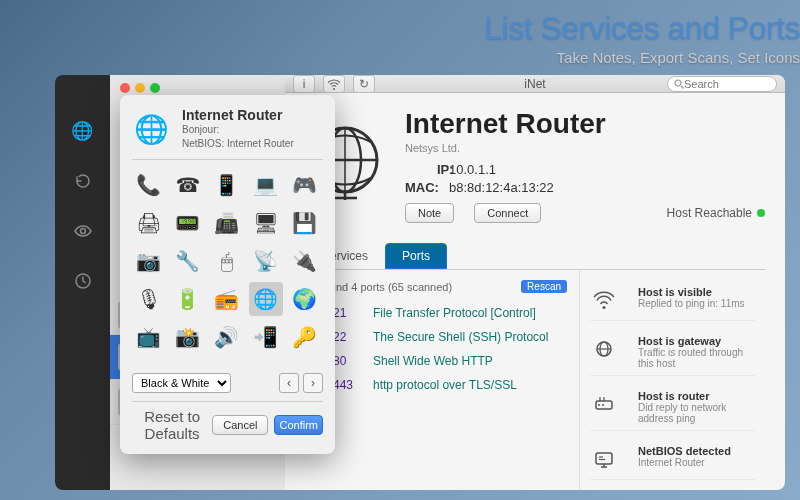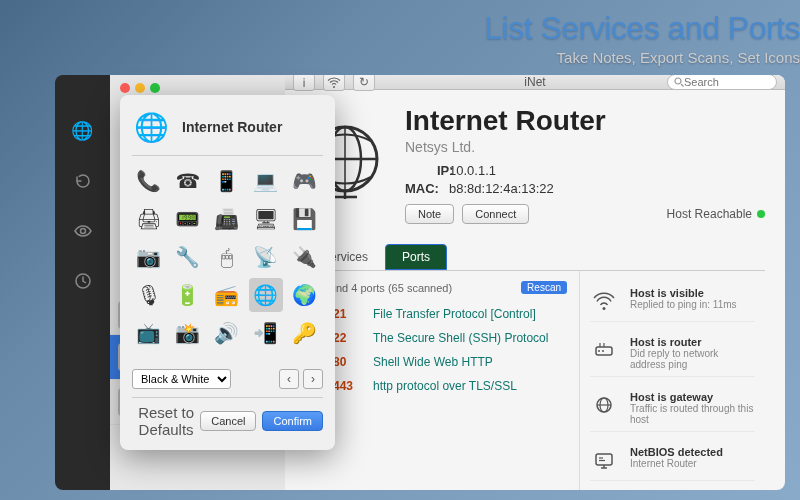--- a/index.html
+++ b/index.html
@@ -214,21 +214,21 @@
       font-size: 11px;
       padding: 3px 10px;
       border: 1px solid #aaa;
       border-radius: 4px;
       background: linear-gradient(#fff, #e8e8e8);
       cursor: pointer;
       color: #333;
     }
     .btn-confirm {
       font-size: 11px;
-      padding: 3px 10px;
+      padding: 3px 4px;
       border: 1px solid #2a6fcc;
       border-radius: 4px;
       background: linear-gradient(#5a9cf5, #3a7ce5);
       cursor: pointer;
       color: white;
     }
 
     
     .device-items {
       margin-top: 195px;
@@ -374,21 +374,21 @@
     .device-info {
       flex: 1;
     }
     .device-name {
       font-size: 28px;
       font-weight: 700;
       color: #222;
       margin-bottom: 2px;
     }
     .device-company {
-      font-size: 14px;
+      font-size: 11px;
       color: #888;
       margin-bottom: 8px;
     }
     .device-ip {
       display: flex;
       gap: 6px;
       font-size: 13px;
       color: #333;
       margin-bottom: 3px;
     }
@@ -404,21 +404,21 @@
       color: #333;
       margin-bottom: 8px;
     }
     .device-mac label {
       font-weight: 600;
       width: 38px;
     }
     .device-actions {
       display: flex;
       align-items: center;
-      gap: 8px;
+      gap: 20px;
     }
     .action-btn {
       font-size: 11px;
       padding: 3px 12px;
       border: 1px solid #aaa;
       border-radius: 4px;
       background: linear-gradient(#fff, #e8e8e8);
       cursor: pointer;
       color: #333;
     }
@@ -447,21 +447,21 @@
     .tab {
       padding: 5px 16px;
       font-size: 12px;
       color: #555;
       cursor: pointer;
       border: 1px solid transparent;
       border-radius: 4px 4px 0 0;
       background: transparent;
     }
     .tab.active {
-      background: #14532d;
+      background: #0369a1;
       color: white;
       border-color: #2a6cd5;
     }
 
     
     .ports-content {
       display: flex;
       gap: 0;
       flex: 1;
       overflow: hidden;
@@ -498,40 +498,40 @@
       gap: 10px;
     }
     .port-bullet {
       width: 6px;
       height: 6px;
       border-radius: 50%;
       background: #3a7ce5;
       flex-shrink: 0;
     }
     .port-number {
-      font-weight: 700;
+      font-weight: 400;
       min-width: 30px;
-      color: #c2410c;
+      color: #4c1d95;
     }
     .port-name {
       color: #0f766e;
     }
 
     
     .status-panel {
       width: 185px;
       padding: 10px 10px;
       display: flex;
       flex-direction: column;
       gap: 8px;
     }
     .status-item {
       display: flex;
       align-items: flex-start;
-      gap: 12px;
+      gap: 20px;
       padding: 6px 0;
       border-bottom: 1px solid #e8e8e8;
     }
     .status-icon {
       width: 28px;
       height: 28px;
       display: flex;
       align-items: center;
       justify-content: center;
       font-size: 16px;
@@ -590,20 +590,24 @@
       <div class="traffic-light tl-red"></div>
       <div class="traffic-light tl-yellow"></div>
       <div class="traffic-light tl-green"></div>
     </div>
 
     <div class="icon-picker">
       <div class="icon-picker-header">
         <div class="icon-picker-globe">🌐</div>
         <div>
           <div class="icon-picker-title">Internet Router</div>
+          <div class="icon-picker-sub">
+            <span>Bonjour:</span><br>
+            <span>NetBIOS:</span> <span>Internet Router</span>
+          </div>
         </div>
       </div>
       <div class="icon-grid">
         <div class="icon-cell">📞</div>
         <div class="icon-cell">☎</div>
         <div class="icon-cell">📱</div>
         <div class="icon-cell">💻</div>
         <div class="icon-cell">🎮</div>
         <div class="icon-cell">🖨</div>
         <div class="icon-cell">📟</div>
@@ -779,43 +783,43 @@
               </svg>
             </div>
             <div class="status-text">
               <div class="status-title">Host is visible</div>
               <div class="status-sub">Replied to ping in: 11ms</div>
             </div>
           </div>
           <div class="status-item">
             <div class="status-icon">
               <svg width="22" height="18" viewBox="0 0 22 18" fill="none">
+                <circle cx="11" cy="9" r="7" stroke="#555" stroke-width="1.5" fill="none"></circle>
+                <ellipse cx="11" cy="9" rx="4" ry="7" stroke="#555" stroke-width="1.2" fill="none"></ellipse>
+                <line x1="4" y1="9" x2="18" y2="9" stroke="#555" stroke-width="1.2"></line>
+              </svg>
+            </div>
+            <div class="status-text">
+              <div class="status-title">Host is gateway</div>
+              <div class="status-sub">Traffic is routed through this host</div>
+            </div>
+          </div>
+          <div class="status-item">
+            <div class="status-icon">
+              <svg width="22" height="18" viewBox="0 0 22 18" fill="none">
                 <rect x="3" y="6" width="16" height="8" rx="2" stroke="#555" stroke-width="1.5" fill="none"></rect>
                 <line x1="7" y1="6" x2="7" y2="2" stroke="#555" stroke-width="1.2"></line>
                 <line x1="11" y1="6" x2="11" y2="2" stroke="#555" stroke-width="1.2"></line>
                 <circle cx="6" cy="10" r="1" fill="#555"></circle>
                 <circle cx="10" cy="10" r="1" fill="#555"></circle>
               </svg>
             </div>
             <div class="status-text">
               <div class="status-title">Host is router</div>
               <div class="status-sub">Did reply to network address ping</div>
-            </div>
-          </div>
-          <div class="status-item">
-            <div class="status-icon">
-              <svg width="22" height="18" viewBox="0 0 22 18" fill="none">
-                <circle cx="11" cy="9" r="7" stroke="#555" stroke-width="1.5" fill="none"></circle>
-                <ellipse cx="11" cy="9" rx="4" ry="7" stroke="#555" stroke-width="1.2" fill="none"></ellipse>
-                <line x1="4" y1="9" x2="18" y2="9" stroke="#555" stroke-width="1.2"></line>
-              </svg>
-            </div>
-            <div class="status-text">
-              <div class="status-title">Host is gateway</div>
-              <div class="status-sub">Traffic is routed through this host</div>
             </div>
           </div>
           <div class="status-item">
             <div class="status-icon">
               <svg width="22" height="18" viewBox="0 0 22 18" fill="none">
                 <rect x="3" y="3" width="16" height="11" rx="2" stroke="#555" stroke-width="1.5" fill="none"></rect>
                 <line x1="8" y1="17" x2="14" y2="17" stroke="#555" stroke-width="1.5"></line>
                 <line x1="11" y1="14" x2="11" y2="17" stroke="#555" stroke-width="1.5"></line>
                 <line x1="6" y1="7" x2="10" y2="7" stroke="#555" stroke-width="1.2"></line>
                 <line x1="6" y1="9.5" x2="12" y2="9.5" stroke="#555" stroke-width="1.2"></line>

